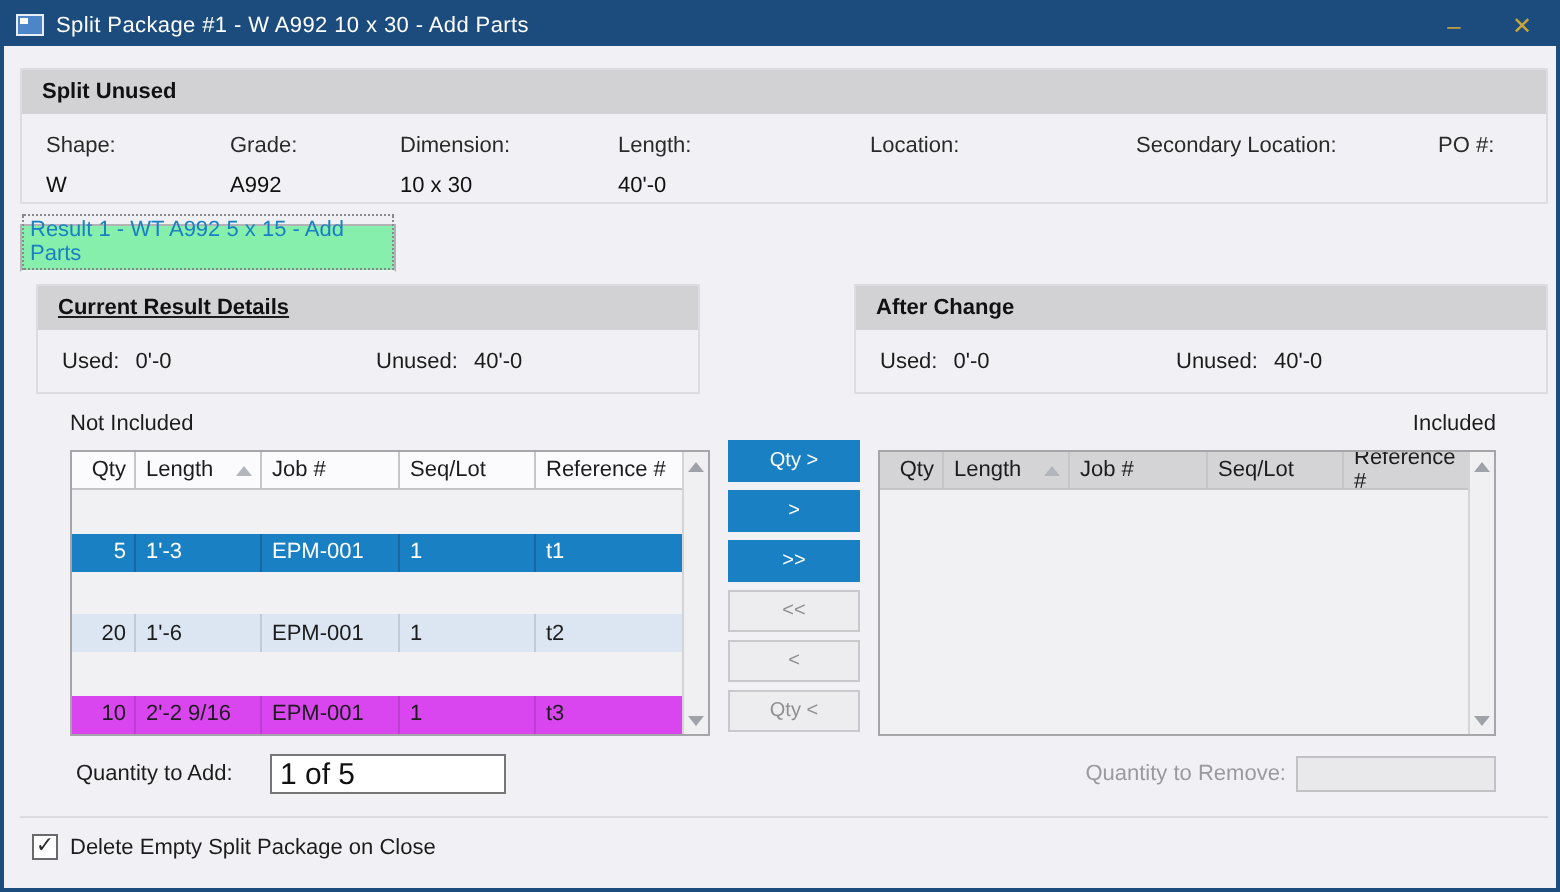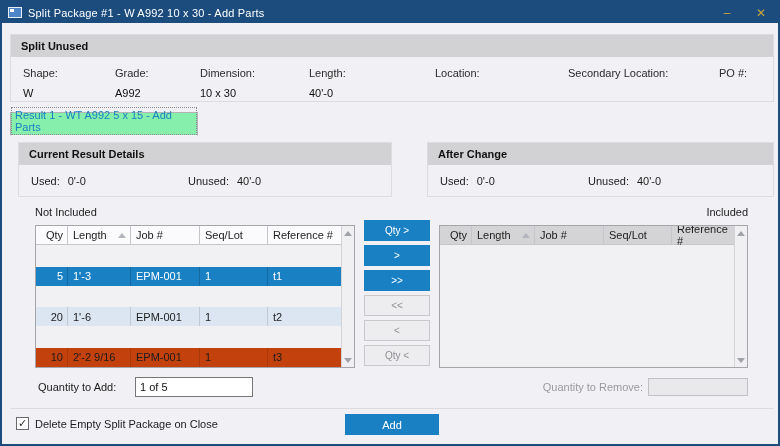--- a/index.html
+++ b/index.html
@@ -40,21 +40,21 @@
   .rd-pair { position:absolute; white-space:nowrap; }
   .rd-val { margin-left:8px; }
   
   .grid-label { position:absolute; color:#1c1c1c; }
   .grid { position:absolute; border:1px solid #a6a6aa; background:#f1f1f4; display:flex; }
   .grid-main { flex:1; display:flex; flex-direction:column; overflow:hidden;justify-content:space-between; }
   .grid-header { display:flex; height:19px; background:#fbfbfd; border-bottom:1px solid #c6c6ca; }
   .grid.gray-head .grid-header { background:#d4d4d6; }
   .ghc { display:flex; align-items:center; padding-left:5px; border-right:1px solid #c6c6ca;
     color:#1c1c1c; position:relative; }
-  .grid-row { display:flex; height:19px; background:#c2410c; }
+  .grid-row { display:flex; height:19px; background:#d946ef; }
   .grid-row.alt { background:#dce6f2; }
   .grid-row.selected { background:#1a80c4; color:#fff; }
   .gc { display:flex; align-items:center; padding-left:5px; border-right:1px solid rgba(0,0,0,0.12);
     overflow:hidden; white-space:nowrap; }
   .grid-row.selected .gc { border-right-color: rgba(0,0,0,0.18); }
   .col-qty { width:32px; justify-content:flex-end; padding-right:4px; padding-left:0; }
   .col-length { width:63px; }
   .col-job { width:69px; }
   .col-seq { width:68px; }
   .col-ref { flex:1; border-right:none; }
@@ -71,21 +71,21 @@
     border-top:5px solid #9fa3a9; }
   
   .xfer { position:absolute; left:362px; width:66px; height:21px; font-size:10px;
     display:flex; align-items:center; justify-content:center; cursor:default; }
   .xfer.on { background:#1a80c4; color:#fff; border:1px solid #1a80c4; }
   .xfer.off { background:#ededf0; color:#8f8f93; border:1px solid #c9c9cd; }
   
   .fld-label { position:absolute; white-space:nowrap; }
   .fld-label.disabled { color:#9a9a9e; }
   .txt-input { position:absolute; border:1px solid #767676; background:#fff;
-    font-family:"Liberation Sans", sans-serif; font-size:11px; padding:0 4px; color:#111; }
+    font-family:"Liberation Sans", sans-serif; font-size:15px; padding:0 4px; color:#111; }
   .txt-input:disabled, .txt-input.disabled { background:#e9e9ec; border-color:#c2c2c6; }
   .divider { position:absolute; left:8px; top:406px; width:764px; height:1px; background:#dcdce0; }
   
   .checkbox { position:absolute; left:14px; top:415px; width:13px; height:13px;
     background:#fff; border:1px solid #6a6a6e; display:flex; align-items:center;
     justify-content:center; font-size:11px; color:#2b2b2b; line-height:1; }
   .add-btn { position:absolute; left:343px; top:412px; width:94px; height:21px;
     background:#1a80c4; color:#fff; border:1px solid #1a80c4; font-size:11px;
     display:flex; align-items:center; justify-content:center; cursor:default; }
 </style>
@@ -132,21 +132,21 @@
     <div class="sp-field" style="left:708px; top:32px;">
       <span class="sp-label">PO #:</span>
       <span class="sp-value"></span>
     </div>
   </div>
 
   <div class="tab active" style="left:8px; width:188px;">
     <span class="tab-inner">Result 1 - WT A992 5 x 15 - Add Parts</span>
   </div>
 
-  <div class="groupbox" style="left:16px; top:140px; width:374px; height:55px;">
+  <div class="groupbox" style="left:16px; top:140px; width:332px; height:55px;text-decoration:underline;">
     <div class="gb-header">Current Result Details</div>
     <div class="rd-row">
       <div class="rd-pair" style="left:12px;">
         <span>Used:</span><span class="rd-val">0'-0</span>
       </div>
       <div class="rd-pair" style="left:169px;">
         <span>Unused:</span><span class="rd-val">40'-0</span>
       </div>
     </div>
   </div>
@@ -245,15 +245,14 @@
 
   <div class="fld-label disabled" style="left:533px; top:379px; width:108px; text-align:right;">Quantity to Remove:</div>
   <input class="txt-input disabled" style="left: 646px; top: 376px; width: 100px; height: 18px;" disabled="" value="">
 
   <div class="divider"></div>
 
   <div class="checkbox">
     <span>✓</span>
   </div>
   <div class="fld-label" style="left:33px; top:416px;">Delete Empty Split Package on Close</div>
-  <div class="add-btn">Add</div>
 
 </div>
 
 </body></html>

